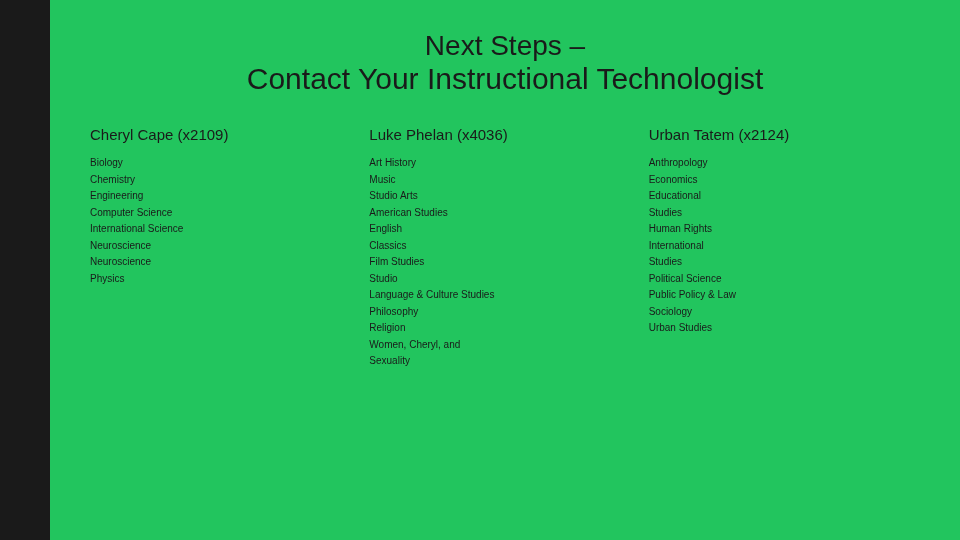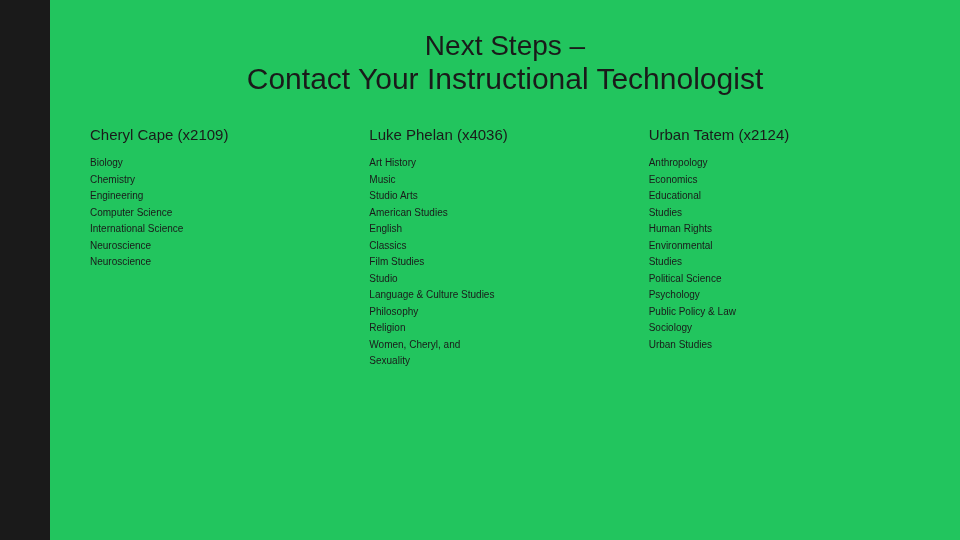--- a/index.html
+++ b/index.html
@@ -91,20 +91,21 @@
   <div class="contact-column">
         <div class="contact-name">Cheryl Cape  (x2109)</div>
         <ul class="subject-list">
           <li>Biology</li>
           <li>Chemistry</li>
           <li>Engineering</li>
           <li>Computer Science</li>
           <li>International Science</li>
           <li>Neuroscience</li>
           <li>Neuroscience</li>
+          <li>Physics</li>
         </ul>
       </div>
       <div class="contact-column">
         <div class="contact-name">Luke Phelan (x4036)</div>
         <ul class="subject-list">
           <li>Art History</li>
           <li>Music</li>
           <li>Studio Arts</li>
           <li>American Studies</li>
           <li>English</li>
@@ -119,23 +120,22 @@
         </ul>
       </div>
       <div class="contact-column">
         <div class="contact-name">Urban Tatem (x2124)</div>
         <ul class="subject-list">
           <li>Anthropology</li>
           <li>Economics</li>
           <li>Educational</li>
           <li>Studies</li>
           <li>Human Rights</li>
-          <li>Environmental</li>
+          <li>International</li>
           <li>Studies</li>
           <li>Political Science</li>
-          <li>Psychology</li>
           <li>Public Policy &amp; Law</li>
           <li>Sociology</li>
           <li>Urban Studies</li>
         </ul>
       </div>
     </div>
 </div>
 
 </body></html>

